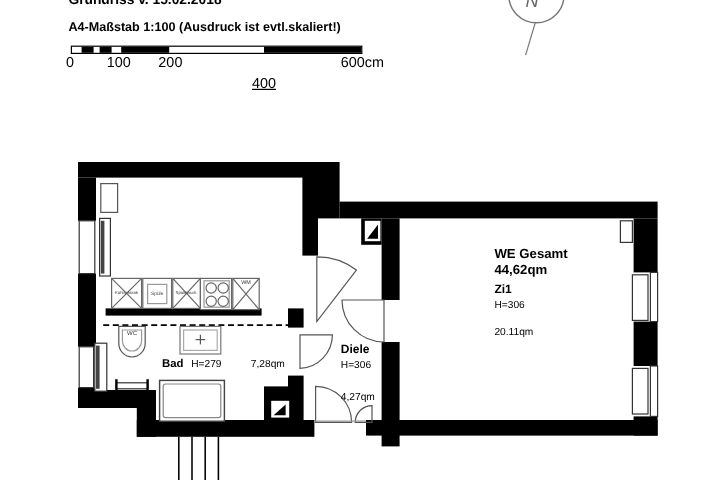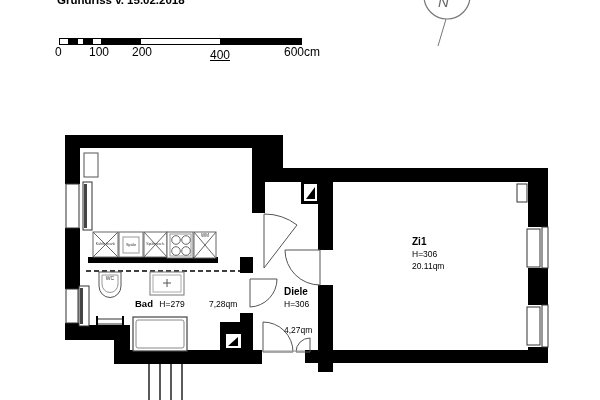--- a/index.html
+++ b/index.html
@@ -13,31 +13,32 @@
   .tick{position:absolute;font-size:12px;}
   .tiny{color:#333;text-align:center;overflow:hidden;}
   svg{position:absolute;left:0;top:0;}
 </style>
 </head>
 <body>
 
 <div class="stage">
 
   <div class="txt b" style="left:57px;top:-6px;font-size:11.5px;">Grundriss v. 15.02.2018</div>
+  <div class="txt b" style="left:57px;top:17px;font-size:10.5px;">A4-Maßstab 1:100 (Ausdruck ist evtl.skaliert!)</div>
 
   <div class="abs" style="left:59px;top:38px;width:241px;height:5px;border:1px solid #000;background:#fff;">
     <div class="seg" style="left:8px;width:10px;"></div>
     <div class="seg" style="left:23px;width:10px;"></div>
     <div class="seg" style="left:41px;width:40px;"></div>
     <div class="seg" style="left:160px;width:81px;"></div>
   </div>
   <div class="tick" style="left:55px;top:45px;">0</div>
   <div class="tick" style="left:86px;top:45px;width:26px;text-align:center;">100</div>
   <div class="tick" style="left:126px;top:45px;width:26px;text-align:right;">200</div>
-  <div class="tick" style="left:207px;top:48px;width:26px;text-align:center;text-decoration:underline;">400</div>
+  <div class="tick" style="left:207px;top:62px;width:26px;text-align:center;text-decoration:underline;">400</div>
   <div class="tick" style="left:284px;top:45px;">600cm</div>
 
   <div class="txt" style="left:438px;top:-7px;font-size:15px;font-style:italic;color:#666;">N</div>
 
   <div class="wall" style="left:65px;top:135px;width:200px;height:13px;"></div>
   <div class="wall" style="left:252px;top:135px;width:13px;height:78px;"></div>
   <div class="wall" style="left:265px;top:135px;width:18px;height:47px;"></div>
   <div class="wall" style="left:283px;top:168px;width:265px;height:14px;"></div>
   <div class="wall" style="left:301px;top:182px;width:17px;height:22px;"></div>
   <div class="wall" style="left:318px;top:182px;width:15px;height:68px;"></div>
@@ -136,25 +137,29 @@
     <span style="margin-left:4px;">H=279</span>
     <span style="margin-left:22px;">7,28qm</span>
   </div>
 
   <div class="txt" style="left:284px;top:286px;">
     <div class="b" style="font-size:10px;">Diele</div>
     <div style="font-size:8.5px;margin-top:2px;">H=306</div>
     <div style="font-size:8.5px;margin-top:16px;">4,27qm</div>
   </div>
 
+  <div class="txt" style="left:412px;top:206px;">
+    <div class="b" style="font-size:11px;">WE Gesamt</div>
+    <div class="b" style="font-size:11px;margin-top:1px;">44,62qm</div>
+  </div>
 
   <div class="txt" style="left:412px;top:236px;">
     <div class="b" style="font-size:10px;">Zi1</div>
     <div style="font-size:8.5px;margin-top:2px;">H=306</div>
-    <div style="font-size:8.5px;margin-top:2px;">20.11qm</div>
+    <div style="font-size:8.5px;margin-top:12px;">20.11qm</div>
   </div>
 
   <div class="txt tiny" style="left:93px;top:242px;width:25px;font-size:3.5px;">Kühlschrank</div>
   <div class="txt tiny" style="left:119px;top:242px;width:24px;font-size:4px;">Spüle</div>
   <div class="txt tiny" style="left:144px;top:242px;width:23px;font-size:3.5px;">Spülmasch.</div>
   <div class="txt tiny" style="left:194px;top:233px;width:22px;font-size:4.5px;">WM</div>
   <div class="txt tiny" style="left:99px;top:275px;width:22px;font-size:5px;">WC</div>
 
 </div>
 

